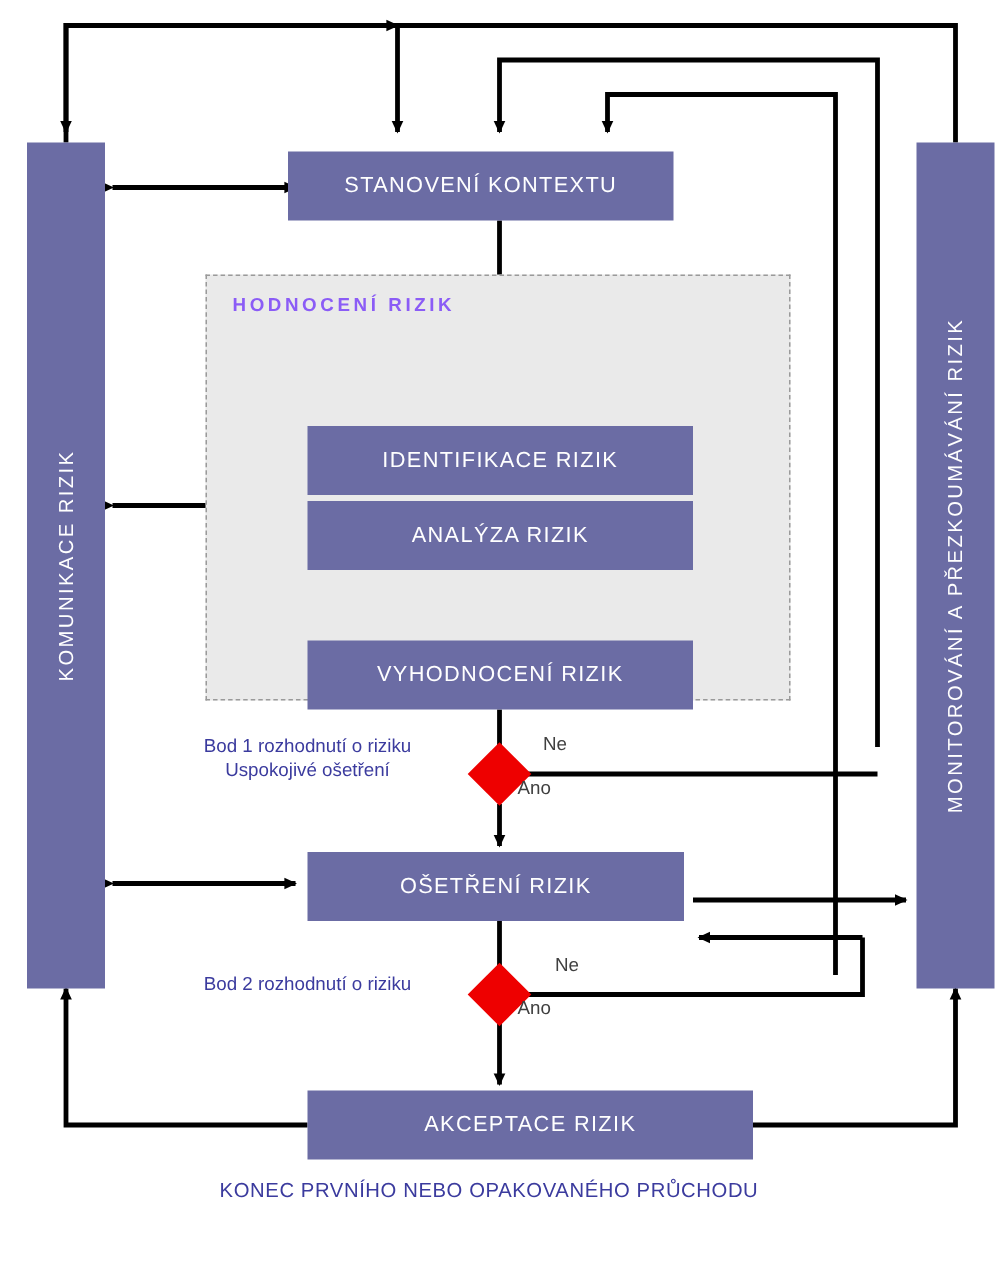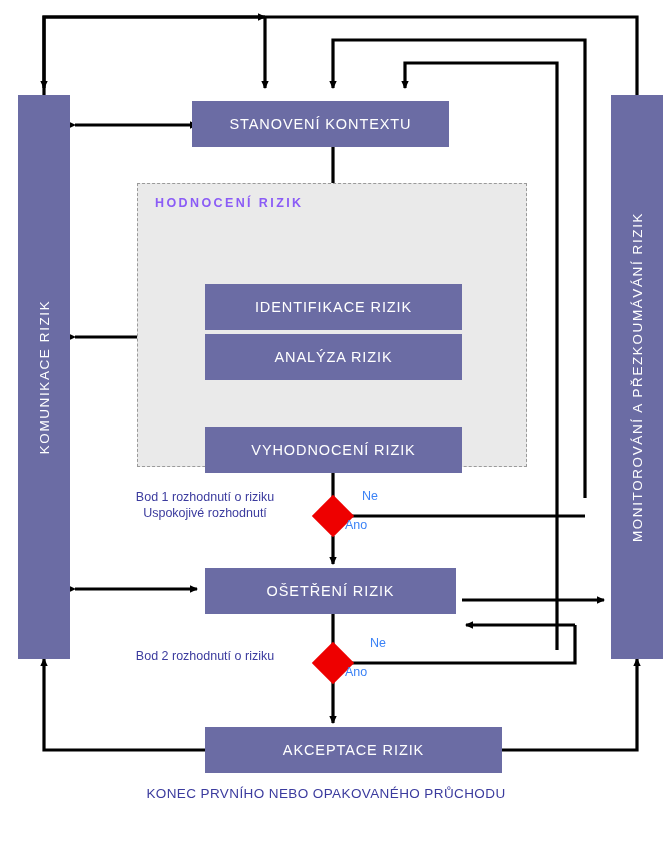--- a/index.html
+++ b/index.html
@@ -58,21 +58,21 @@
     position:absolute;
     color:#3b3b9e;
     font-size:12.5px;
     line-height:16px;
     text-align:center;
     z-index:5;
     white-space:nowrap;
   }
   .yn{
     position:absolute;
-    color:#3b82f6;
+    color:#404040;
     font-size:12.5px;
     z-index:7;
     white-space:nowrap;
   }
   .footer{
     position:absolute;
     color:#3b3b9e;
     font-size:13.5px;
     letter-spacing:0.4px;
     z-index:5;
@@ -217,21 +217,21 @@
 
   <div class="pbox" style="left:205px;top:727px;width:297px;height:46px;">
     <span>AKCEPTACE RIZIK</span>
   </div>
 
   <div class="diamond" style="left:318px;top:501px;width:30px;height:30px;"></div>
   <div class="diamond" style="left:318px;top:648px;width:30px;height:30px;"></div>
 
   <div class="dec-label" style="left:105px;top:489px;width:200px;text-align:center;">
     <div>Bod 1 rozhodnutí o riziku</div>
-    <div>Uspokojivé rozhodnutí</div>
+    <div>Uspokojivé ošetření</div>
   </div>
 
   <div class="dec-label" style="left:105px;top:636px;width:200px;margin-top:12px;">
     <div>Bod 2 rozhodnutí o riziku</div>
   </div>
 
   <span class="yn" style="left:362px;top:489px;">Ne</span>
   <span class="yn" style="left:345px;top:518px;">Ano</span>
   <span class="yn" style="left:370px;top:636px;">Ne</span>
   <span class="yn" style="left:345px;top:665px;">Ano</span>

